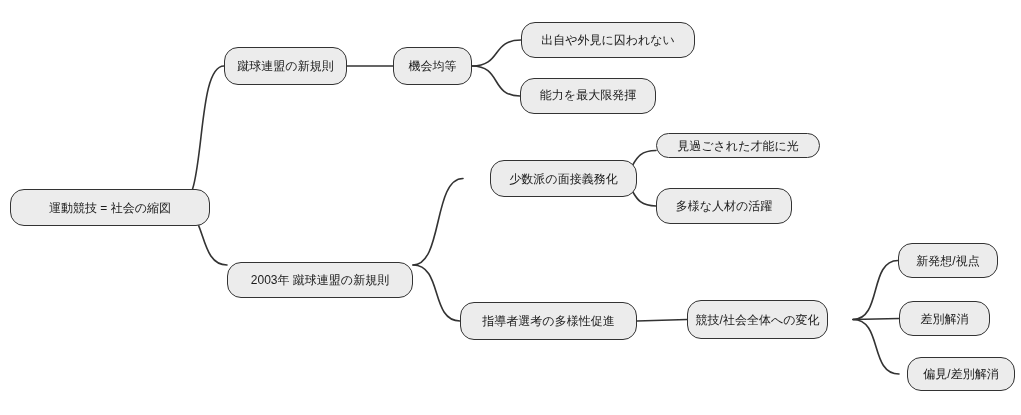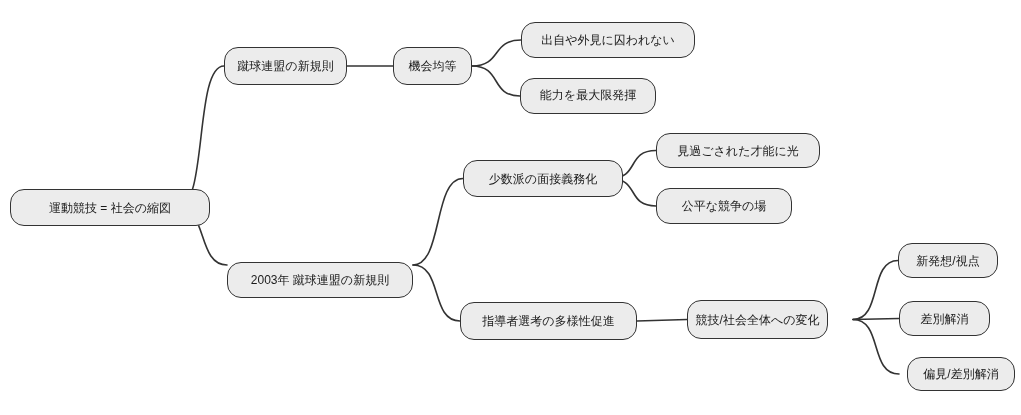--- a/index.html
+++ b/index.html
@@ -44,22 +44,22 @@
       <path d="M853,319.5 L899,318.5"></path>
       <path d="M853,319.5 C882.9,319.5 869.1,374 899,374"></path>
     </svg>
   <div>
       <div class="node" style="left: 10px; top: 189px; width: 200px; height: 37px;">運動競技 = 社会の縮図</div>
       <div class="node" style="left: 224px; top: 47px; width: 123px; height: 38px;">蹴球連盟の新規則</div>
       <div class="node" style="left: 393px; top: 47px; width: 79px; height: 38px;">機会均等</div>
       <div class="node" style="left: 521px; top: 22px; width: 174px; height: 36px;">出自や外見に囚われない</div>
       <div class="node" style="left: 520px; top: 78px; width: 136px; height: 36px; font-family: Liberation Mono, monospace;">能力を最大限発揮</div>
       <div class="node" style="left: 227px; top: 247px; width: 186px; height: 36px; margin-top: 15px;">2003年 蹴球連盟の新規則</div>
-      <div class="node" style="left: 463px; top: 160px; width: 160px; height: 37px; text-align: right;">少数派の面接義務化</div>
-      <div class="node" style="left: 656px; top: 133px; width: 164px; height: 35px;">見過ごされた才能に光</div>
-      <div class="node" style="left: 656px; top: 188px; width: 136px; height: 36px;">公平な競争の場</div>
+      <div class="node" style="left: 490px; top: 160px; width: 147px; height: 37px; text-align: right;">少数派の面接義務化</div>
+      <div class="node" style="left: 656px; top: 133px; width: 164px; height: 25px;">見過ごされた才能に光</div>
+      <div class="node" style="left: 656px; top: 188px; width: 136px; height: 36px;">多様な人材の活躍</div>
       <div class="node" style="left: 460px; top: 302px; width: 177px; height: 38px;">指導者選考の多様性促進</div>
       <div class="node" style="left: 687px; top: 300px; width: 141px; height: 39px;">競技/社会全体への変化</div>
       <div class="node" style="left: 898px; top: 243px; width: 100px; height: 35px;">新発想/視点</div>
       <div class="node" style="left: 899px; top: 301px; width: 91px; height: 35px;">差別解消</div>
       <div class="node" style="left: 899px; top: 357px; width: 108px; height: 34px; margin-left: 8px;">偏見/差別解消</div>
     </div>
 </div>
 
 </body></html>

